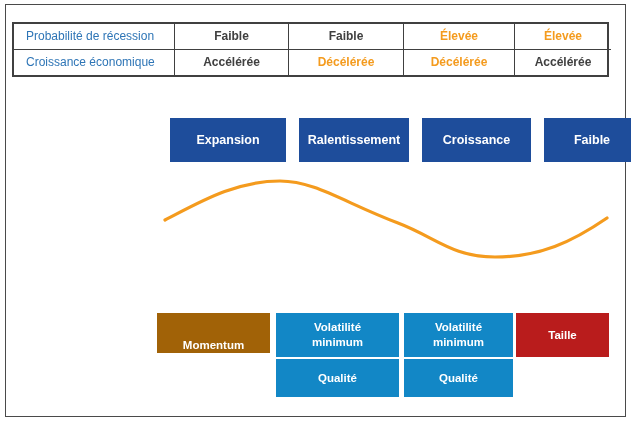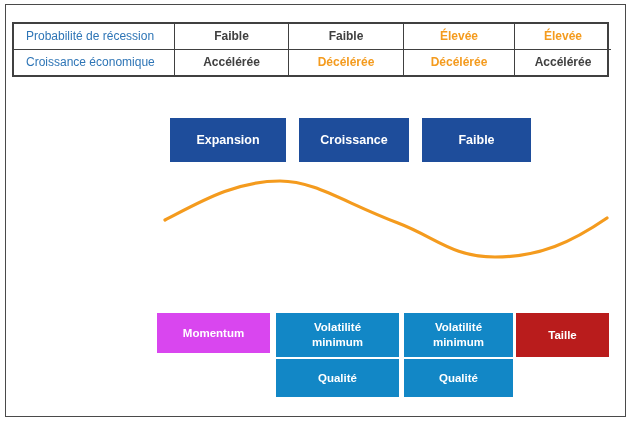--- a/index.html
+++ b/index.html
@@ -120,33 +120,34 @@
 
     <div class="info-cell row-label last-row" style="color: rgb(46, 117, 182);">Croissance économique</div>
     <div class="info-cell last-row" style="color: rgb(64, 64, 64);">Accélérée</div>
     <div class="info-cell last-row" style="color: rgb(244, 155, 30);">Décélérée</div>
     <div class="info-cell last-row" style="color: rgb(244, 155, 30);">Décélérée</div>
     <div class="info-cell last-col last-row" style="color: rgb(64, 64, 64);">Accélérée</div>
   </div>
 
   <div class="phases">
     <div class="phase-box" style="background-color: rgb(30, 77, 155);">Expansion</div>
+    <div class="phase-box" style="background-color: rgb(30, 77, 155);">Ralentissement</div>
     <div class="phase-box" style="background-color: rgb(30, 77, 155);">Croissance</div>
     <div class="phase-box" style="background-color: rgb(30, 77, 155);">Faible</div>
   </div>
 
   <svg class="curve-svg" viewBox="0 0 631 422">
     <path d="M 165 220
              C 200 202, 235 181, 280 181
              C 315 181, 345 203, 398 223
              C 435 237, 452 257, 495 257
              C 540 257, 572 242, 607 218" style="stroke: rgb(244, 155, 30);"></path>
   </svg>
 
-  <div class="factor-box fb-momentum" style="background-color: #d946ef;">
+  <div class="factor-box fb-momentum" style="background-color: #a16207; align-items: flex-end;">
     <span class="wrap">Momentum</span>
   </div>
 
   <div class="factor-box fb-c2-top" style="background-color: rgb(18, 135, 198);">
     <span class="wrap">Volatilité minimum</span>
   </div>
   <div class="factor-box fb-c2-bottom" style="background-color: rgb(18, 135, 198);">
     <span class="wrap">Qualité</span>
   </div>
 

